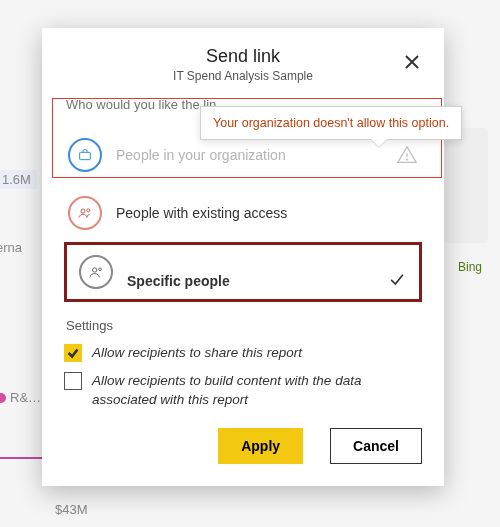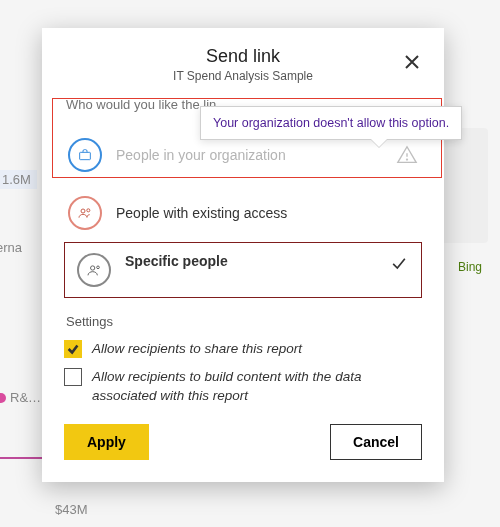--- a/index.html
+++ b/index.html
@@ -38,52 +38,52 @@
 
     .prompt { font-size: 13px; color:#737373; margin: 10px 0 14px 2px;}
 
     .option { display:flex; align-items:center; gap:14px; padding: 12px 4px; justify-content: flex-end; }
     .opt-icon { width:34px; height:34px; border-radius:50%; border:2px solid; display:flex;align-items:center;justify-content:center; flex-shrink:0;}
     .opt-icon svg { width:16px; height:16px; }
     .opt-org { border-color:#3a8dde; }
     .opt-org svg { stroke:#3a8dde; fill:none; stroke-width:1.5;}
     .opt-exist { border-color:#e2877a; }
     .opt-exist svg { stroke:#c9614f; fill:none; stroke-width:1.5;}
-    .opt-spec-wrap { border:1px solid #7f1d1d; padding: 10px 12px; display:flex; align-items:flex-start; gap:14px;}
+    .opt-spec-wrap { border:3px solid #7f1d1d; padding: 10px 12px; display:flex; align-items:flex-end; gap:14px;}
     .opt-spec { border-color:#888; }
     .opt-spec svg { stroke:#666; fill:none; stroke-width:1.5;}
     .opt-label { font-size: 14px; color:#333; flex:1;}
     .opt-label.disabled { color:#b4b4b4; }
     .opt-label.bold { font-weight:600; }
     .warn-icon { width:22px; height:22px; }
     .warn-icon svg { stroke:#bfbfbf; fill:none; stroke-width:1.5;}
     .check-icon { width:20px; height:20px; }
     .check-icon svg { stroke:#333; fill:none; stroke-width:2;}
 
     .settings-label { font-size:13px; color:#555; margin: 16px 0 10px 2px;}
 
     .cb-row { display:flex; align-items:flex-start; gap:10px; margin: 8px 0; }
     .cb { width:18px; height:18px; border:1px solid #555; flex-shrink:0; display:flex;align-items:center;justify-content:center; cursor:pointer; margin-top:1px;}
     .cb.checked { background:#f2c811; border-color:#f2c811;}
     .cb.checked svg { width:14px;height:14px; stroke:#333; stroke-width:3; fill:none;}
     .cb-label { font-size:13.5px; color:#333; line-height:1.45;font-style:italic;}
 
-    .btn-row { display:flex; justify-content:space-between; gap:27px; margin-top: 18px;}
+    .btn-row { display:flex; justify-content:flex-end; gap:27px; margin-top: 18px;}
     .btn { padding: 9px 22px; font-size:14px; font-weight:600; border:1px solid #333; background:#fff; cursor:pointer;}
     .btn.primary { background:#f2c811; border-color:#f2c811; }
 
     .highlight-box {
       position:absolute; left:52px; top:98px; width:390px; height:80px;
       border:1.5px solid #e23c2f; pointer-events:none;
     }
 
     .tooltip {
       position:absolute; left:200px; top:106px;
       background:#fff; border:1px solid #cfcfcf;
-      padding: 9px 12px; font-size:12.5px; color:#4c1d95;
+      padding: 9px 12px; font-size:12.5px; color:#c2410c;
       box-shadow: 0 2px 8px rgba(0,0,0,0.12);
       z-index: 5;
     }
     .tooltip::after {
       content:""; position:absolute; left:170px; top:100%;
       border:8px solid transparent; border-top-color:#fff;
     }
     .tooltip::before {
       content:""; position:absolute; left:169px; top:100%;
       border:9px solid transparent; border-top-color:#cfcfcf;

